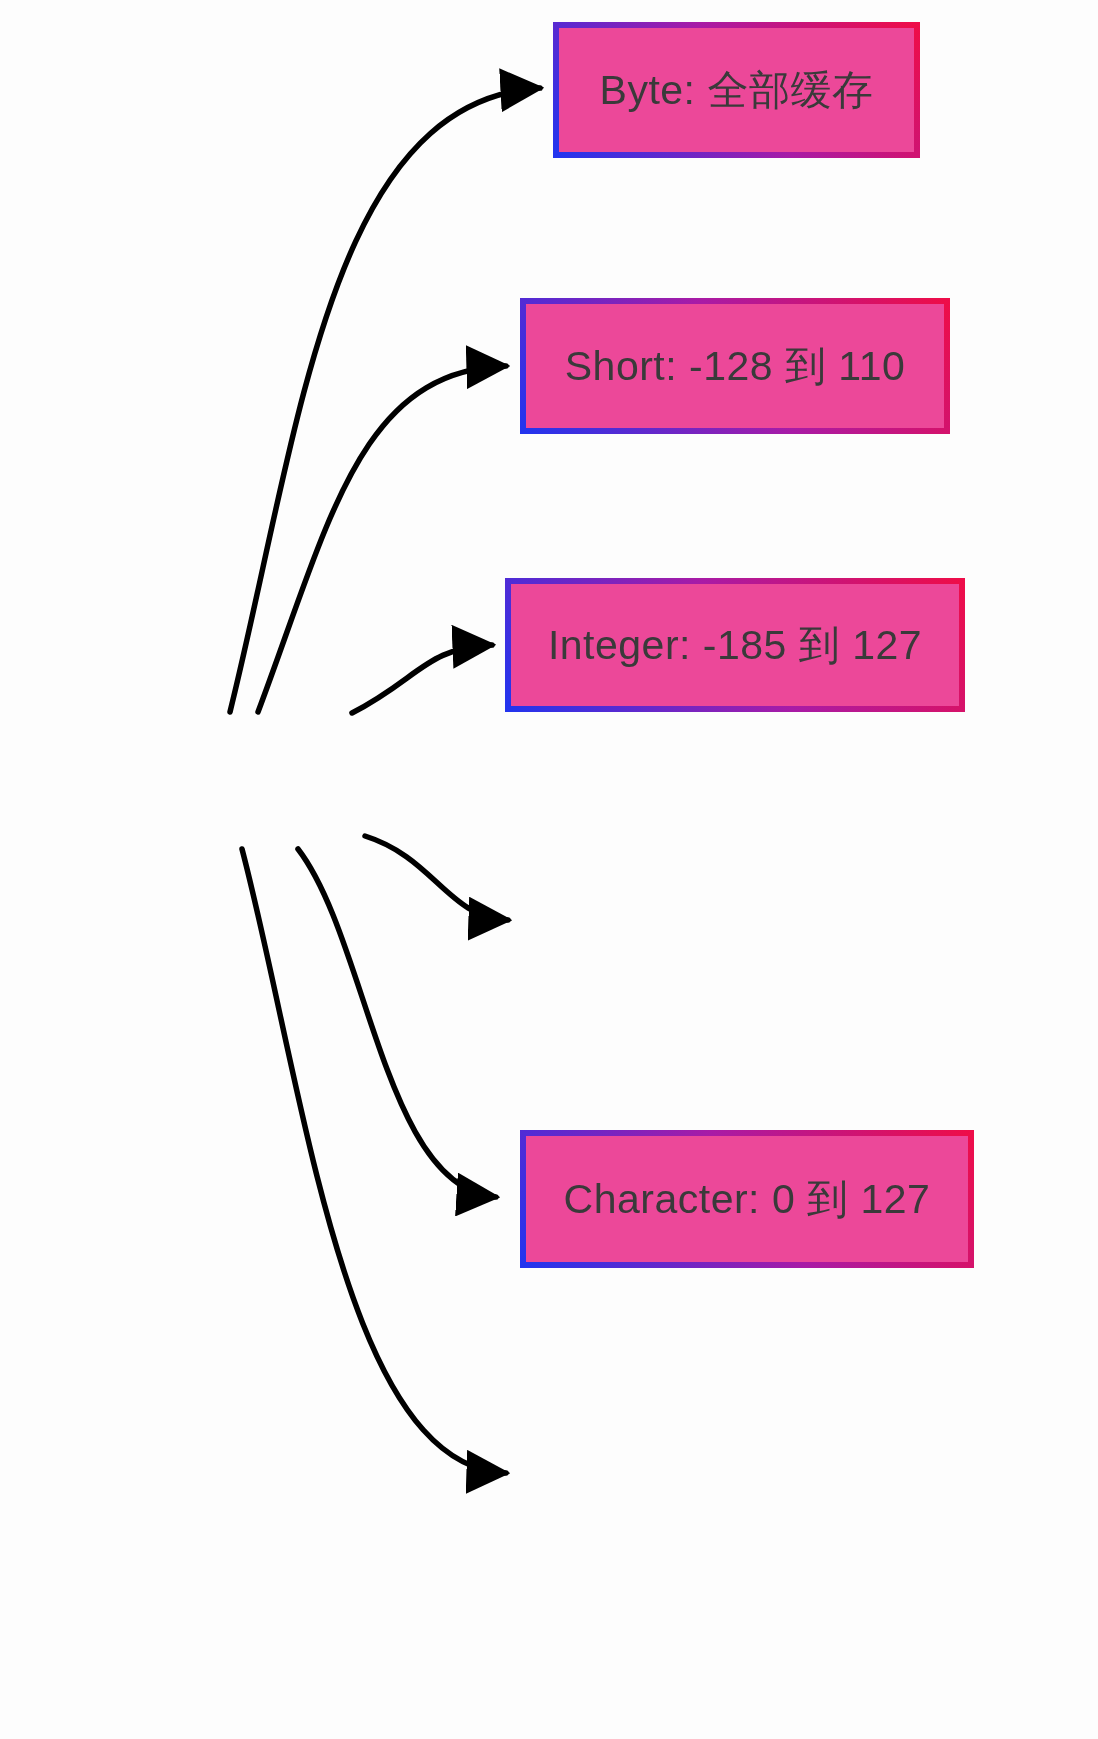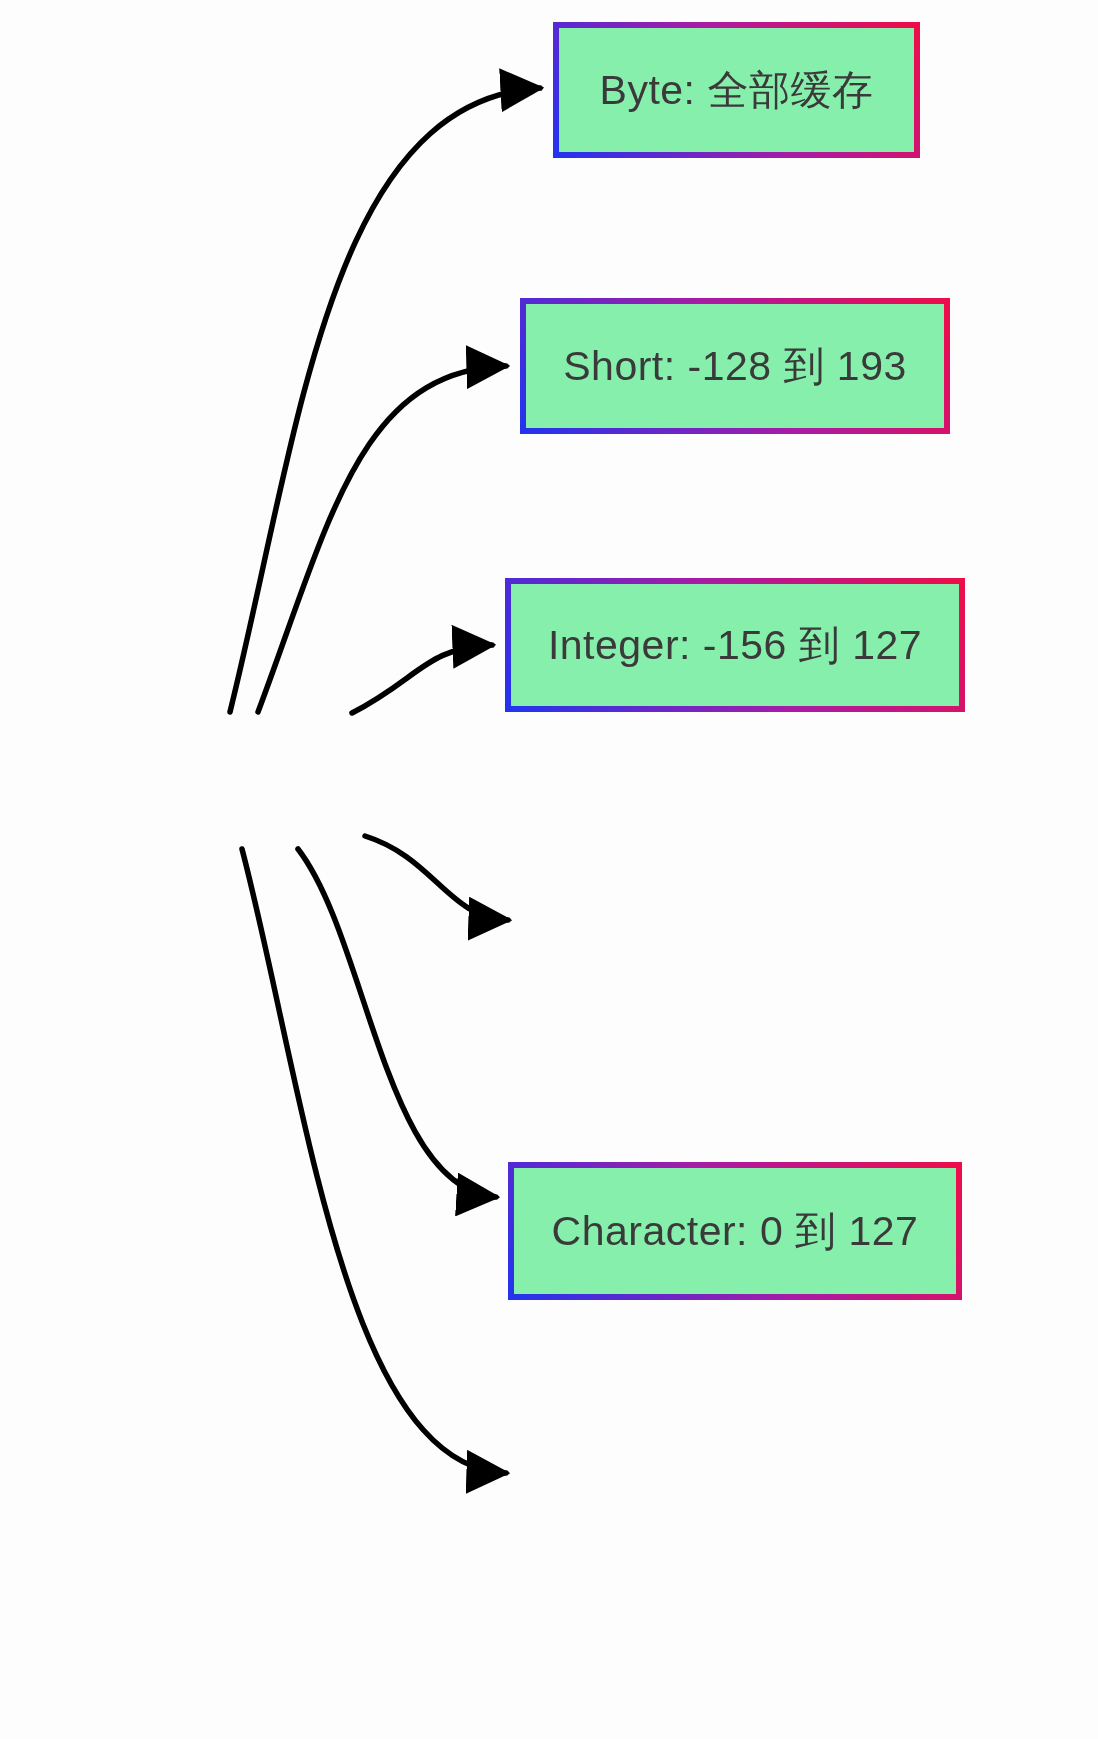--- a/index.html
+++ b/index.html
@@ -22,36 +22,36 @@
     width: 100%;
     height: 100%;
     pointer-events: none;
   }
   .node {
     position: absolute;
     display: flex;
     align-items: center;
     justify-content: center;
     box-sizing: border-box;
-    background: #86efac;
+    background: #ec4899;
     border: 6px solid;
     border-image: linear-gradient(55deg, #2334ee 0%, #a81ba6 52%, #ee0d49 100%) 1;
   }
   .node-label {
     font-size: 41px;
     color: #3a3a3a;
     white-space: nowrap;
     letter-spacing: 0.5px;
   }
   .n-root      { left: 22px;  top: 713px;  width: 343px; height: 136px; }
   .n-byte      { left: 553px; top: 22px;   width: 367px; height: 136px; }
   .n-short     { left: 520px; top: 298px;  width: 430px; height: 136px; }
   .n-integer   { left: 505px; top: 578px;  width: 460px; height: 134px; }
   .n-long      { left: 520px; top: 853px;  width: 428px; height: 137px; }
-  .n-character { left: 508px; top: 1130px; width: 454px; height: 138px; margin-top: 32px; }
+  .n-character { left: 520px; top: 1130px; width: 454px; height: 138px; }
   .n-boolean   { left: 518px; top: 1405px; width: 437px; height: 138px; }
 </style>
 </head>
 <body>
 
 <div class="canvas">
 
   <svg class="edges" viewBox="0 0 1098 1739" xmlns="http://www.w3.org/2000/svg" aria-hidden="true">
     <defs>
       <marker id="arrowhead" viewBox="0 0 10 10" refX="9" refY="5" markerWidth="8" markerHeight="8" orient="auto">
@@ -65,25 +65,25 @@
     <path d="M 298,849 C 368,940 385,1190 496,1197" fill="none" stroke="#000000" stroke-width="5.5" stroke-linecap="round" marker-end="url(#arrowhead)"></path>
     <path d="M 242,849 C 305,1090 345,1468 506,1473" fill="none" stroke="#000000" stroke-width="5.5" stroke-linecap="round" marker-end="url(#arrowhead)"></path>
   </svg>
 
 
   <div class="node n-byte">
     <span class="node-label">Byte: 全部缓存</span>
   </div>
 
   <div class="node n-short">
-    <span class="node-label">Short: -128 到 193</span>
+    <span class="node-label">Short: -128 到 110</span>
   </div>
 
   <div class="node n-integer">
-    <span class="node-label">Integer: -156 到 127</span>
+    <span class="node-label">Integer: -185 到 127</span>
   </div>
 
 
   <div class="node n-character">
     <span class="node-label">Character: 0 到 127</span>
   </div>
 
 
 </div>
 

